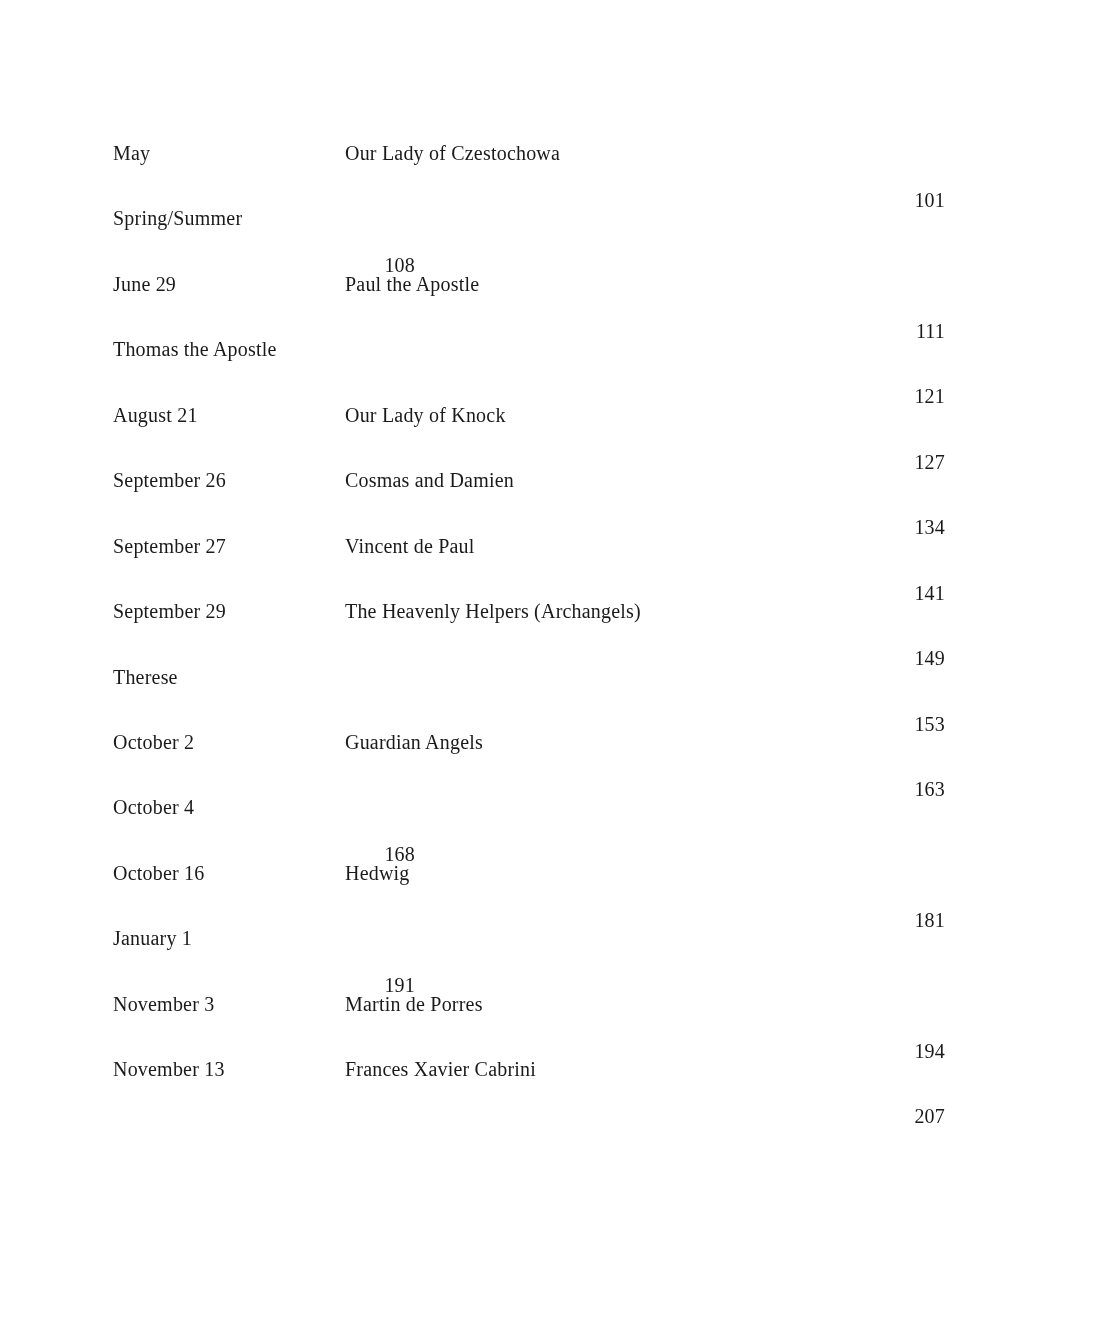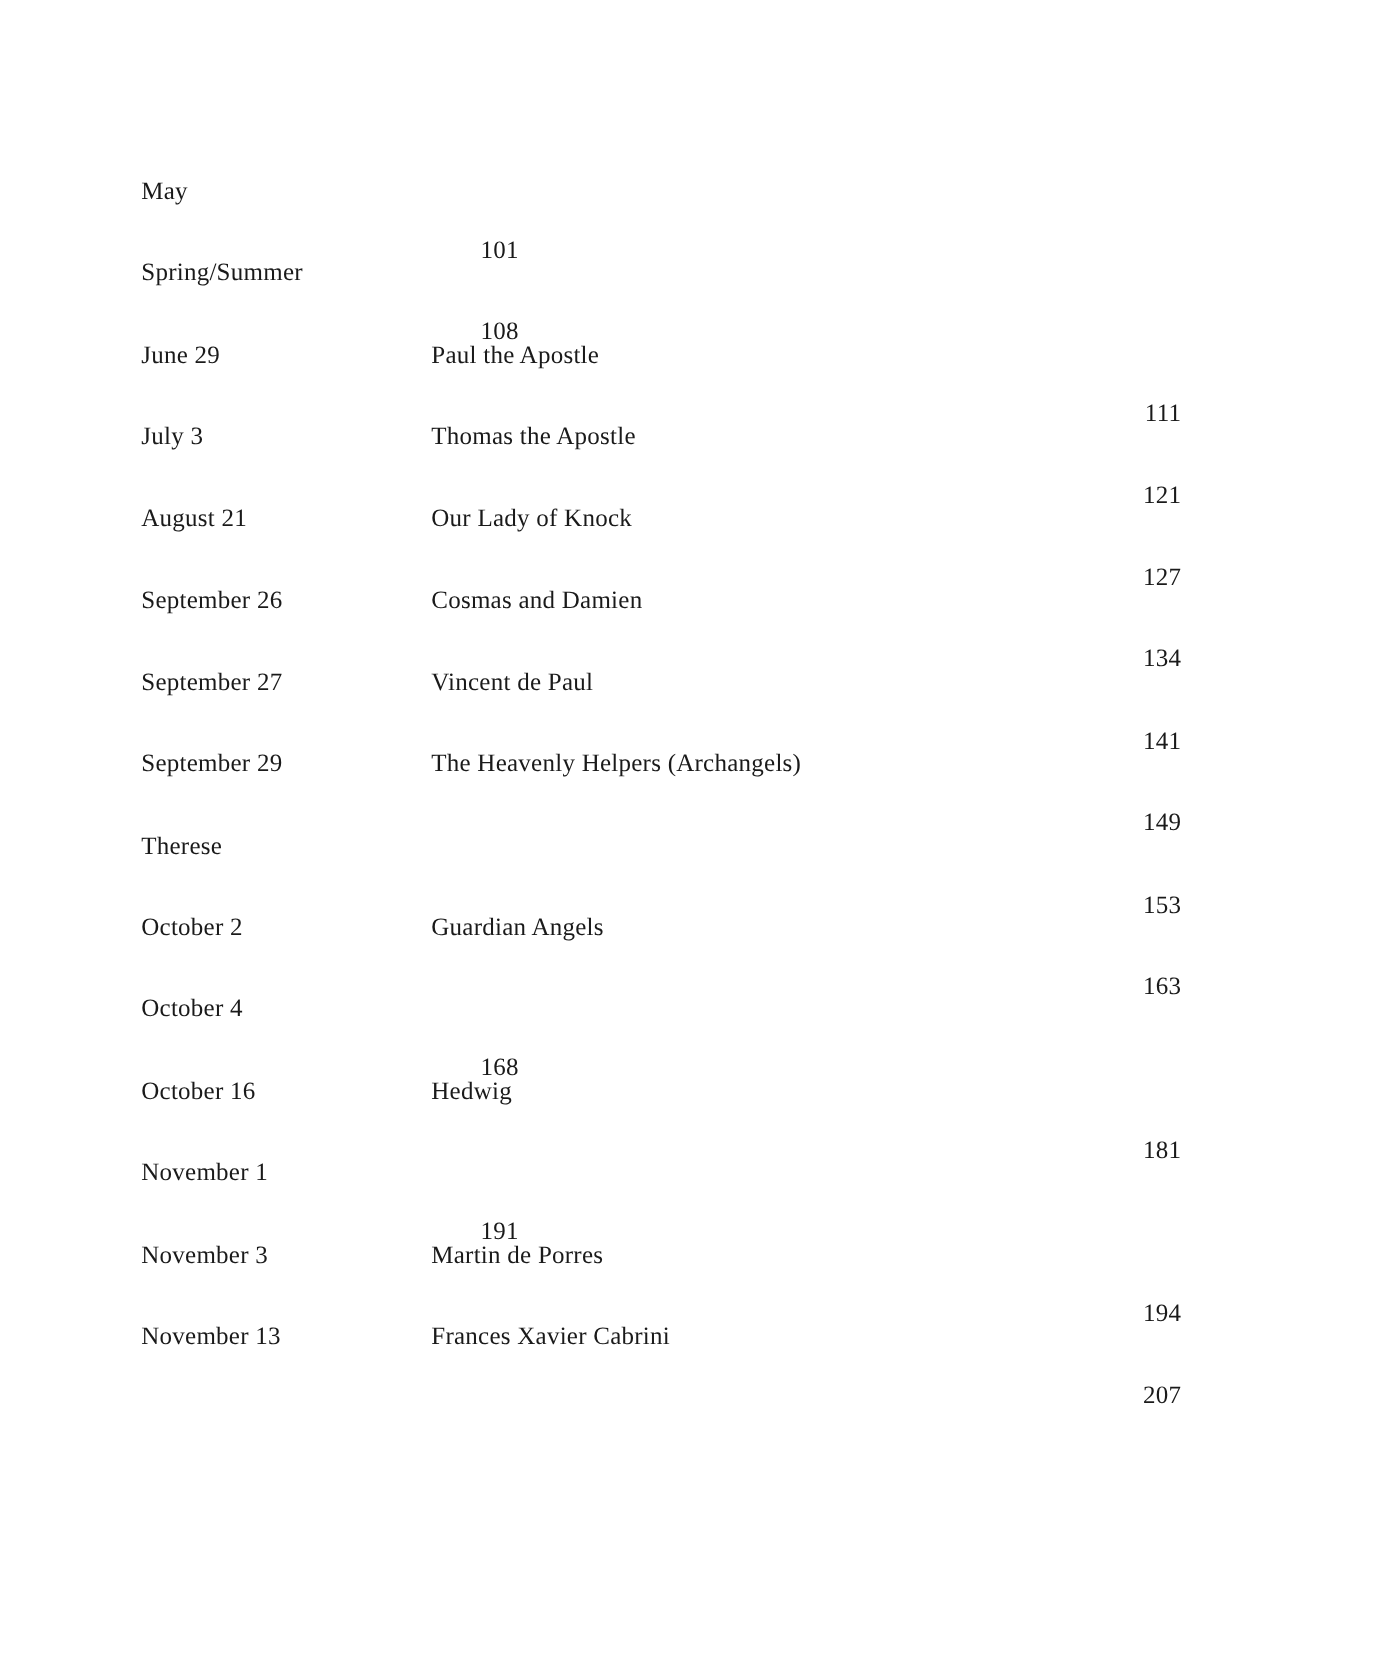--- a/index.html
+++ b/index.html
@@ -45,33 +45,33 @@
     margin-top: 47px;
   }
 </style>
 </head>
 <body>
 
 <div class="page">
   <div class="toc" id="toc">
       <div class="toc-row">
         <span class="toc-date">May</span>
+        <span class="toc-title">Our Lady of Czestochowa</span>
         <span class="toc-page">101</span>
       </div>
       <div class="toc-row">
         <span class="toc-date">Spring/Summer</span>
         <span class="toc-page">108</span>
       </div>
       <div class="toc-row">
         <span class="toc-date">June 29</span>
         <span class="toc-title">Paul the Apostle</span>
         <span class="toc-page">111</span>
       </div>
       <div class="toc-row">
-        <span class="toc-date">July 3</span>
         <span class="toc-title">Thomas the Apostle</span>
         <span class="toc-page">121</span>
       </div>
       <div class="toc-row">
         <span class="toc-date">August 21</span>
         <span class="toc-title">Our Lady of Knock</span>
         <span class="toc-page">127</span>
       </div>
       <div class="toc-row">
         <span class="toc-date">September 26</span>
@@ -100,21 +100,21 @@
       <div class="toc-row">
         <span class="toc-date">October 4</span>
         <span class="toc-page">168</span>
       </div>
       <div class="toc-row">
         <span class="toc-date">October 16</span>
         <span class="toc-title">Hedwig</span>
         <span class="toc-page">181</span>
       </div>
       <div class="toc-row">
-        <span class="toc-date">November 1</span>
+        <span class="toc-date">January 1</span>
         <span class="toc-page">191</span>
       </div>
       <div class="toc-row">
         <span class="toc-date">November 3</span>
         <span class="toc-title">Martin de Porres</span>
         <span class="toc-page">194</span>
       </div>
       <div class="toc-row">
         <span class="toc-date">November 13</span>
         <span class="toc-title">Frances Xavier Cabrini</span>

